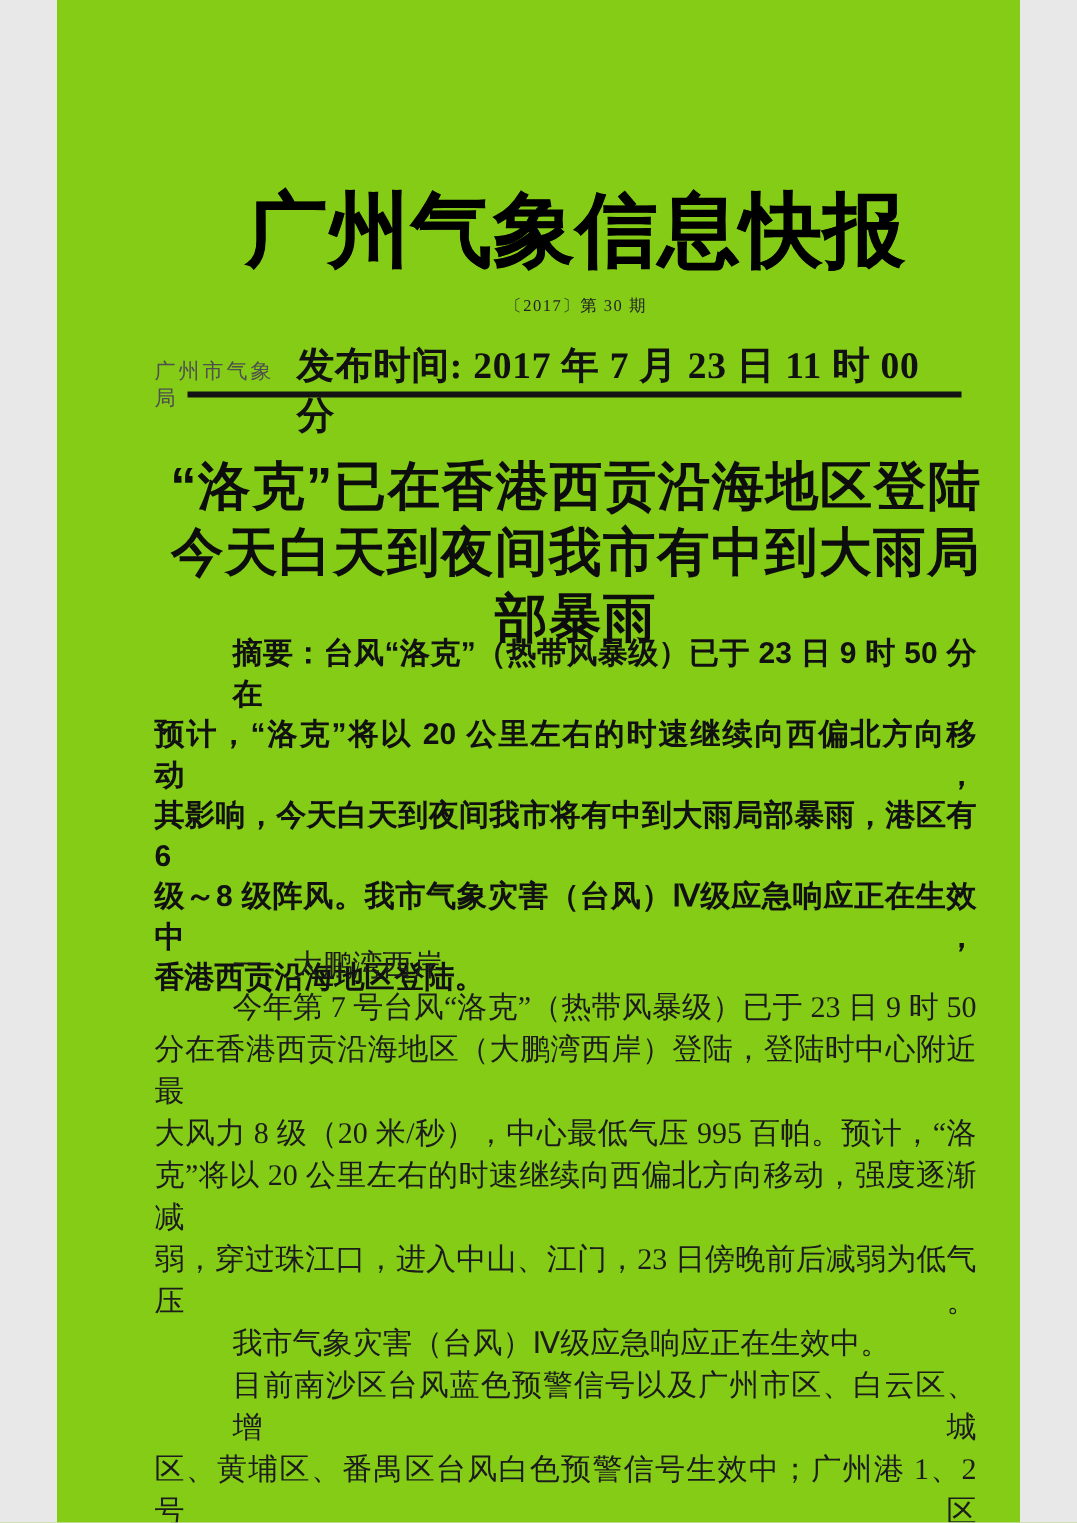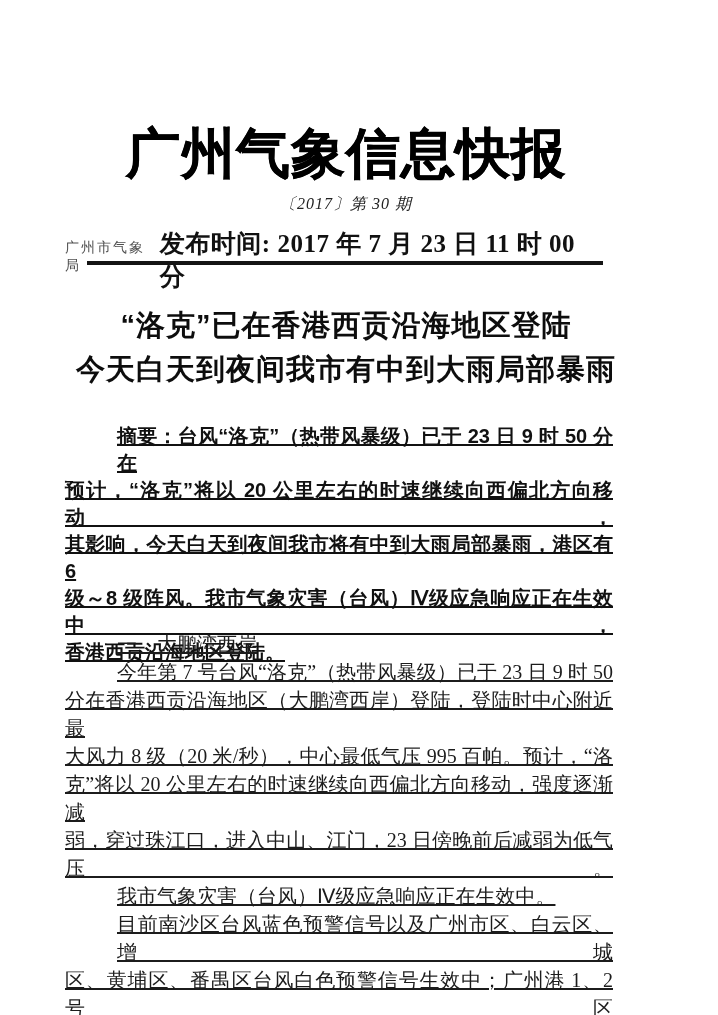--- a/index.html
+++ b/index.html
@@ -1,79 +1,78 @@
 <!DOCTYPE html>
 <html><head>
 <meta charset="utf-8">
 <style>
   html,body{margin:0;padding:0;background:#e8e8e8;}
   .page{
     position:relative;
-    width:718px;height:1015px;
+    width:642px;height:1015px;
     margin:0 auto;
-    background:#ffffff;
+    background:#84cc16;
     overflow:hidden;
     color:#1a1a1a;
     font-family:"Liberation Serif", serif;
   }
   
   .doc-title{
     position:absolute;top:122px;left:72px;width:548px;
     text-align:center;
     font-family:"Liberation Serif", serif;
     font-size:54px;font-weight:900;line-height:64px;
     color:#000;
     letter-spacing:1px;
     -webkit-text-stroke:0.5px #000;
   }
   .issue-no{
     position:absolute;top:193px;left:72px;width:548px;
     text-align:center;
-    font-size:16px;line-height:22px;color:#222;
+    font-size:11px;line-height:22px;color:#222;
     letter-spacing:1px;
-    font-style:italic;
   }
   .issuer-row{
     position:absolute;top:227px;left:65px;width:537px;
     display:flex;justify-content:space-between;align-items:baseline;
   }
   .issuer{
     font-size:14px;color:#4f4f4f;letter-spacing:2px;
   }
   .pub-time{
     font-size:25px;font-weight:700;color:#111;letter-spacing:0.5px;
   }
   .head-rule{
     position:absolute;top:261px;left:87px;width:516px;height:4px;
     background:#141414;
   }
   
   .headline{
     position:absolute;top:303px;left:72px;width:548px;
     text-align:center;
     font-family:"Liberation Sans", sans-serif;
-    font-weight:700;font-size:29px;line-height:44px;
+    font-weight:700;font-size:35px;line-height:44px;
     color:#0d0d0d;
     letter-spacing:1px;
   }
   
   .abstract{
     position:absolute;top:423px;left:65px;width:548px;
     font-family:"Liberation Sans", sans-serif;
     font-weight:700;font-size:20px;line-height:27px;
     color:#111;
   }
   
   .section{
     position:absolute;top:630px;left:65px;width:548px;
     font-family:"Liberation Serif", serif;
     font-size:20px;line-height:28px;
     color:#1c1c1c;
   }
-  .line{white-space:nowrap;text-decoration:underline;}
+  .line{white-space:nowrap;}
   .line.j{text-align:justify;text-align-last:justify;white-space:normal;}
   .line.indent{padding-left:52px;}
 </style>
 </head>
 <body>
 
 <div class="page">
 
   <div class="doc-title">广州气象信息快报</div>
   <div class="issue-no">〔2017〕第 30 期</div>

